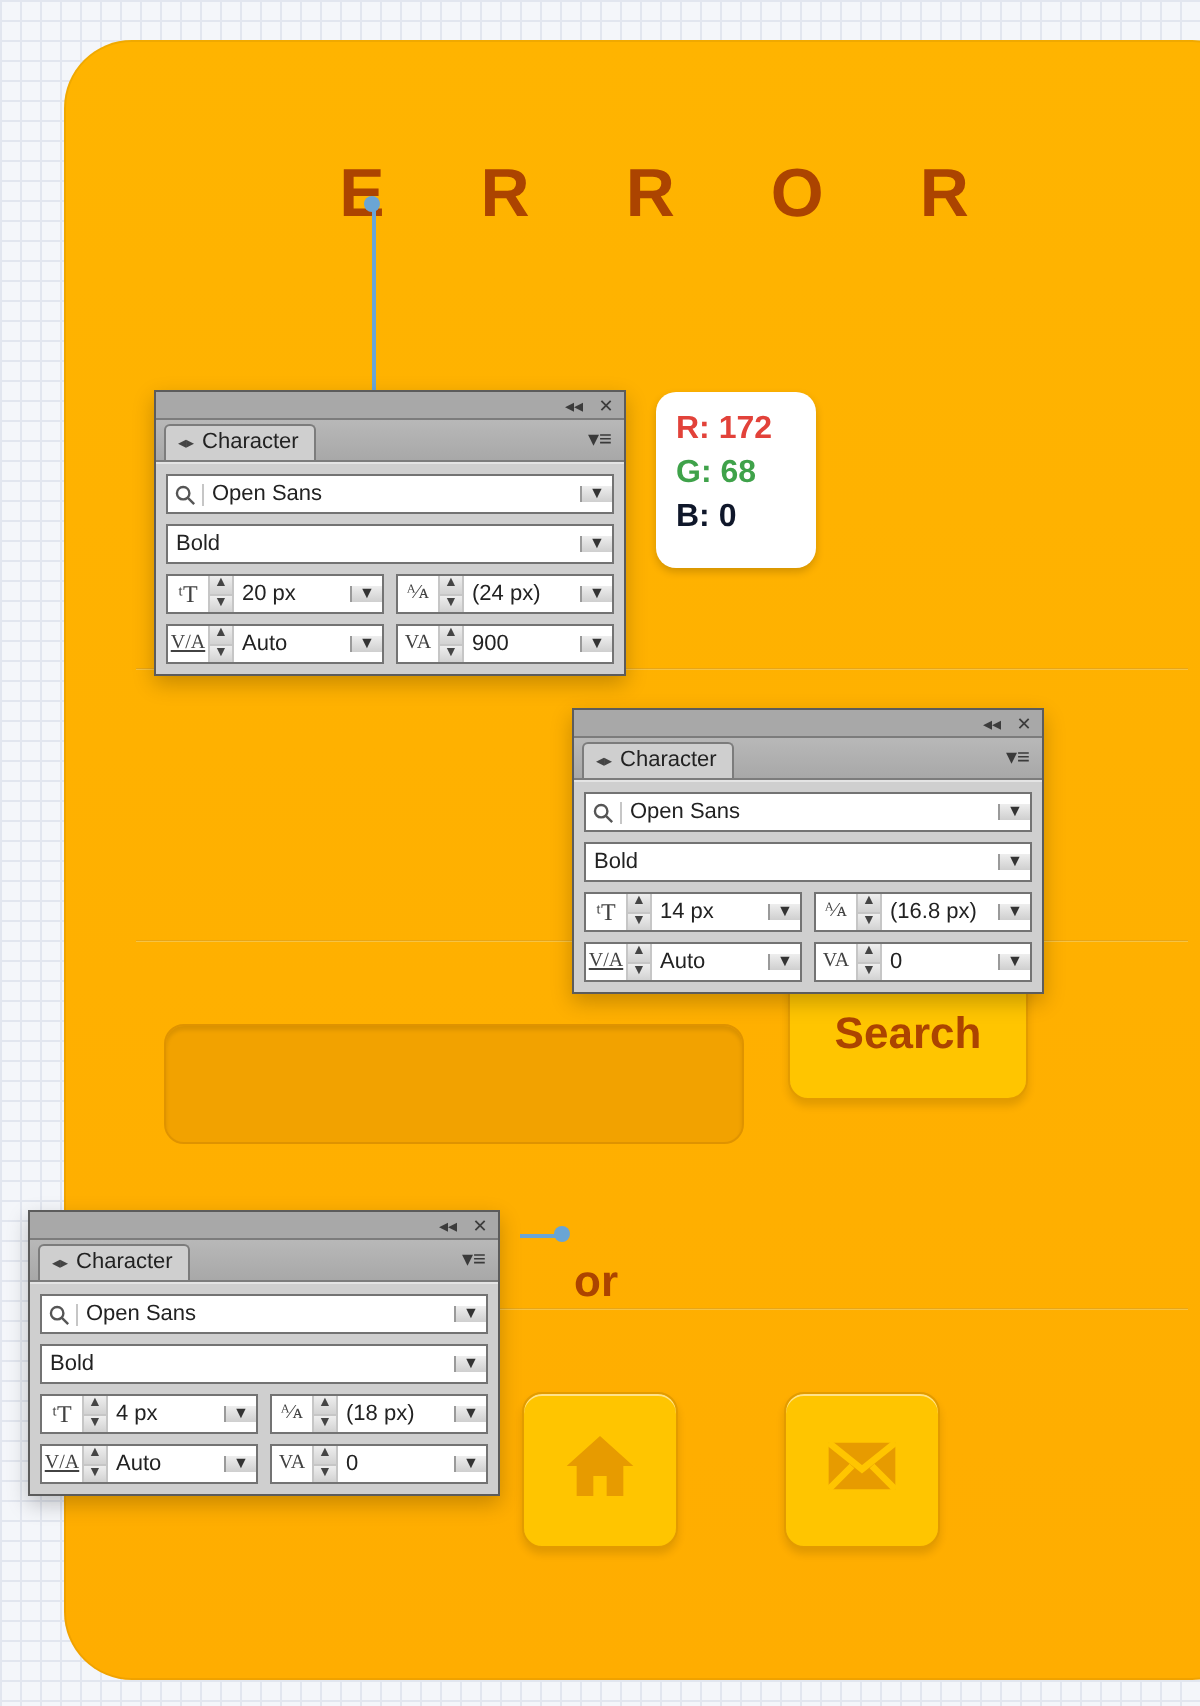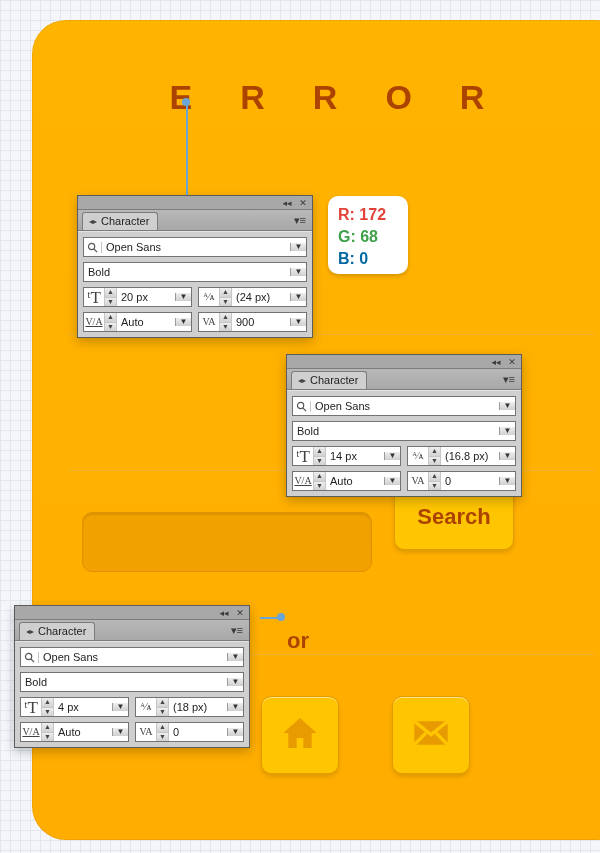--- a/index.html
+++ b/index.html
@@ -109,30 +109,30 @@
   .iconbtn.home { left: 229px; }
   .iconbtn.mail { left: 360px; }
   .iconbtn svg { width: 40px; height: 40px; }
 
   
   .rgb-chip {
     position: absolute;
     left: 328px;
     top: 196px;
     width: 80px;
-    height: 78px;
+    height: 88px;
     background: #fff;
     border-radius: 10px;
     box-shadow: 0 2px 4px rgba(0,0,0,.18);
     padding: 8px 10px;
     font: 700 16px/22px Arial, sans-serif;
   }
   .rgb-chip .r { color: #e2423a; }
   .rgb-chip .g { color: #3fa24a; }
-  .rgb-chip .b { color: #0369a1; }
+  .rgb-chip .b { color: #0f172a; }
 
   
   .leader {
     position: absolute;
     background: #6aa5d5;
   }
   .dot {
     position: absolute;
     width: 8px; height: 8px; border-radius: 50%;
     background: #6aa5d5;
@@ -216,21 +216,21 @@
     font-size: 11px;
     color: #222;
   }
   .combo .mag {
     width: 18px; text-align: center; font-size: 11px; color: #555;
     border-right: 1px solid #c6c6c6;
     display: flex; align-items: center; justify-content: center;
   }
   .combo .preicon {
     width: 20px; display: flex; align-items: center; justify-content: center;
-    font-size: 17px; color: #424242;
+    font-size: 12px; color: #424242;
     flex-shrink: 0;
   }
   .combo .val {
     flex: 1;
     padding: 0 4px;
     white-space: nowrap;
     overflow: hidden;
   }
   .combo .spinners {
     width: 13px;

